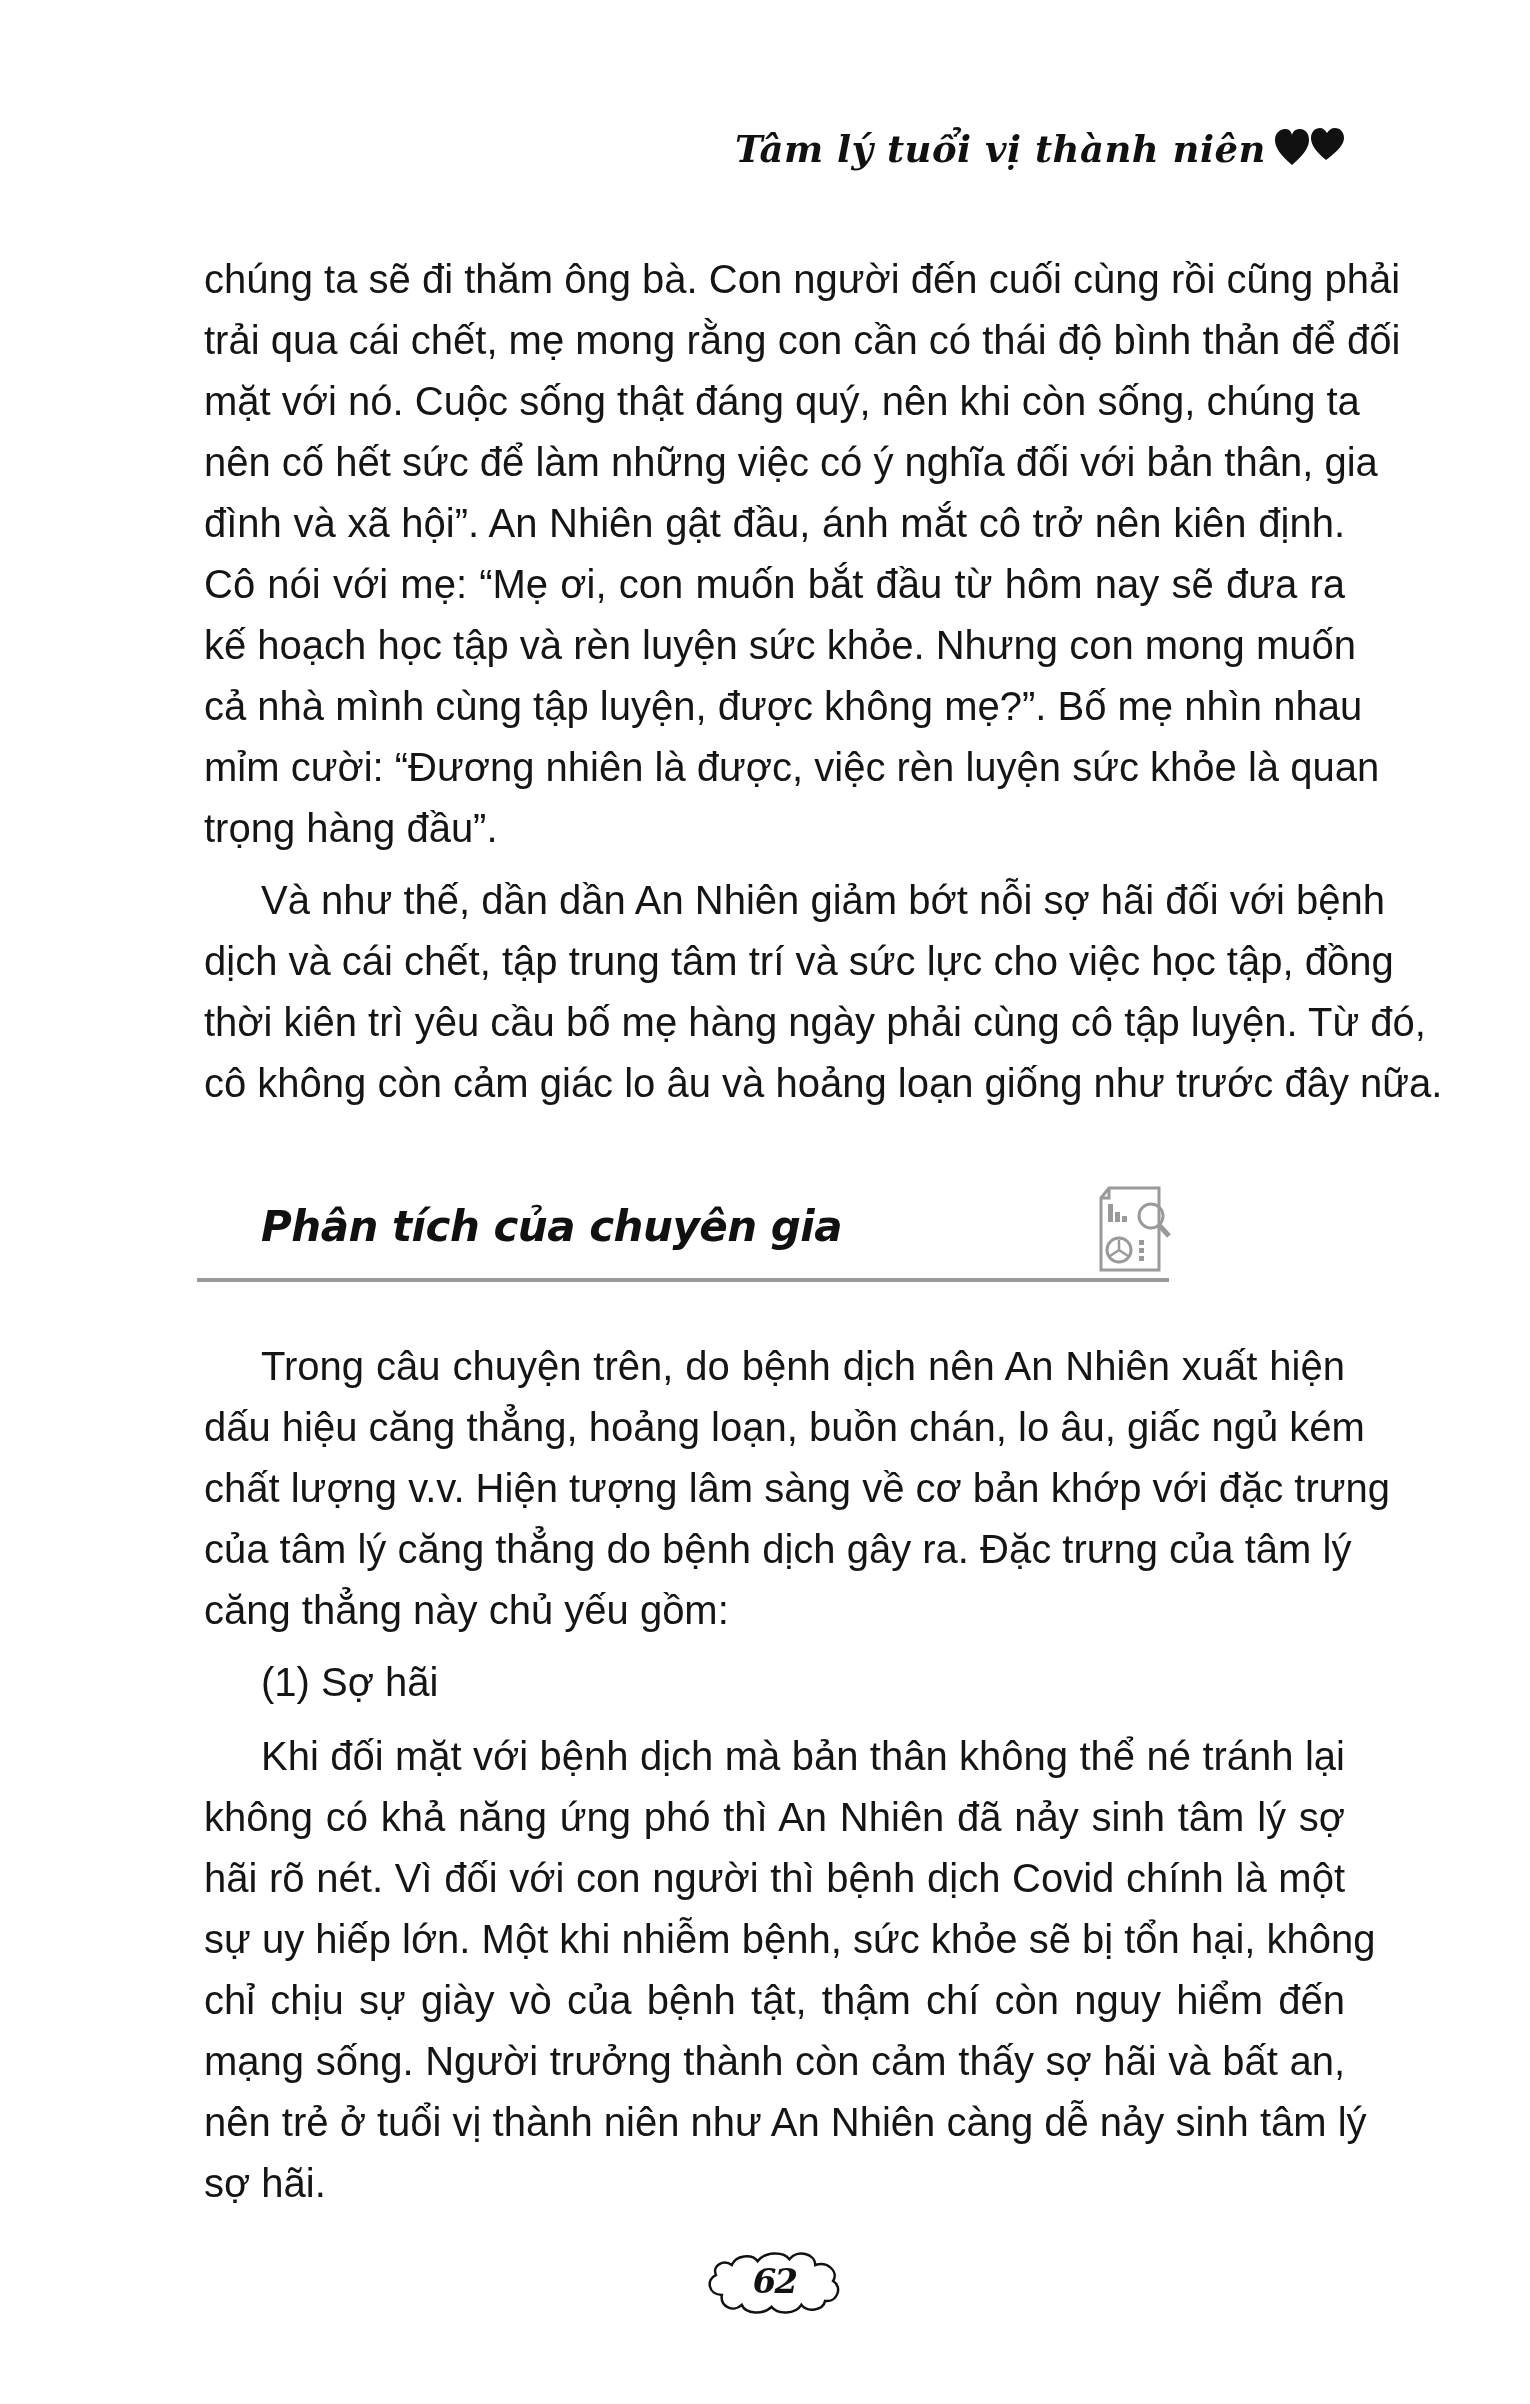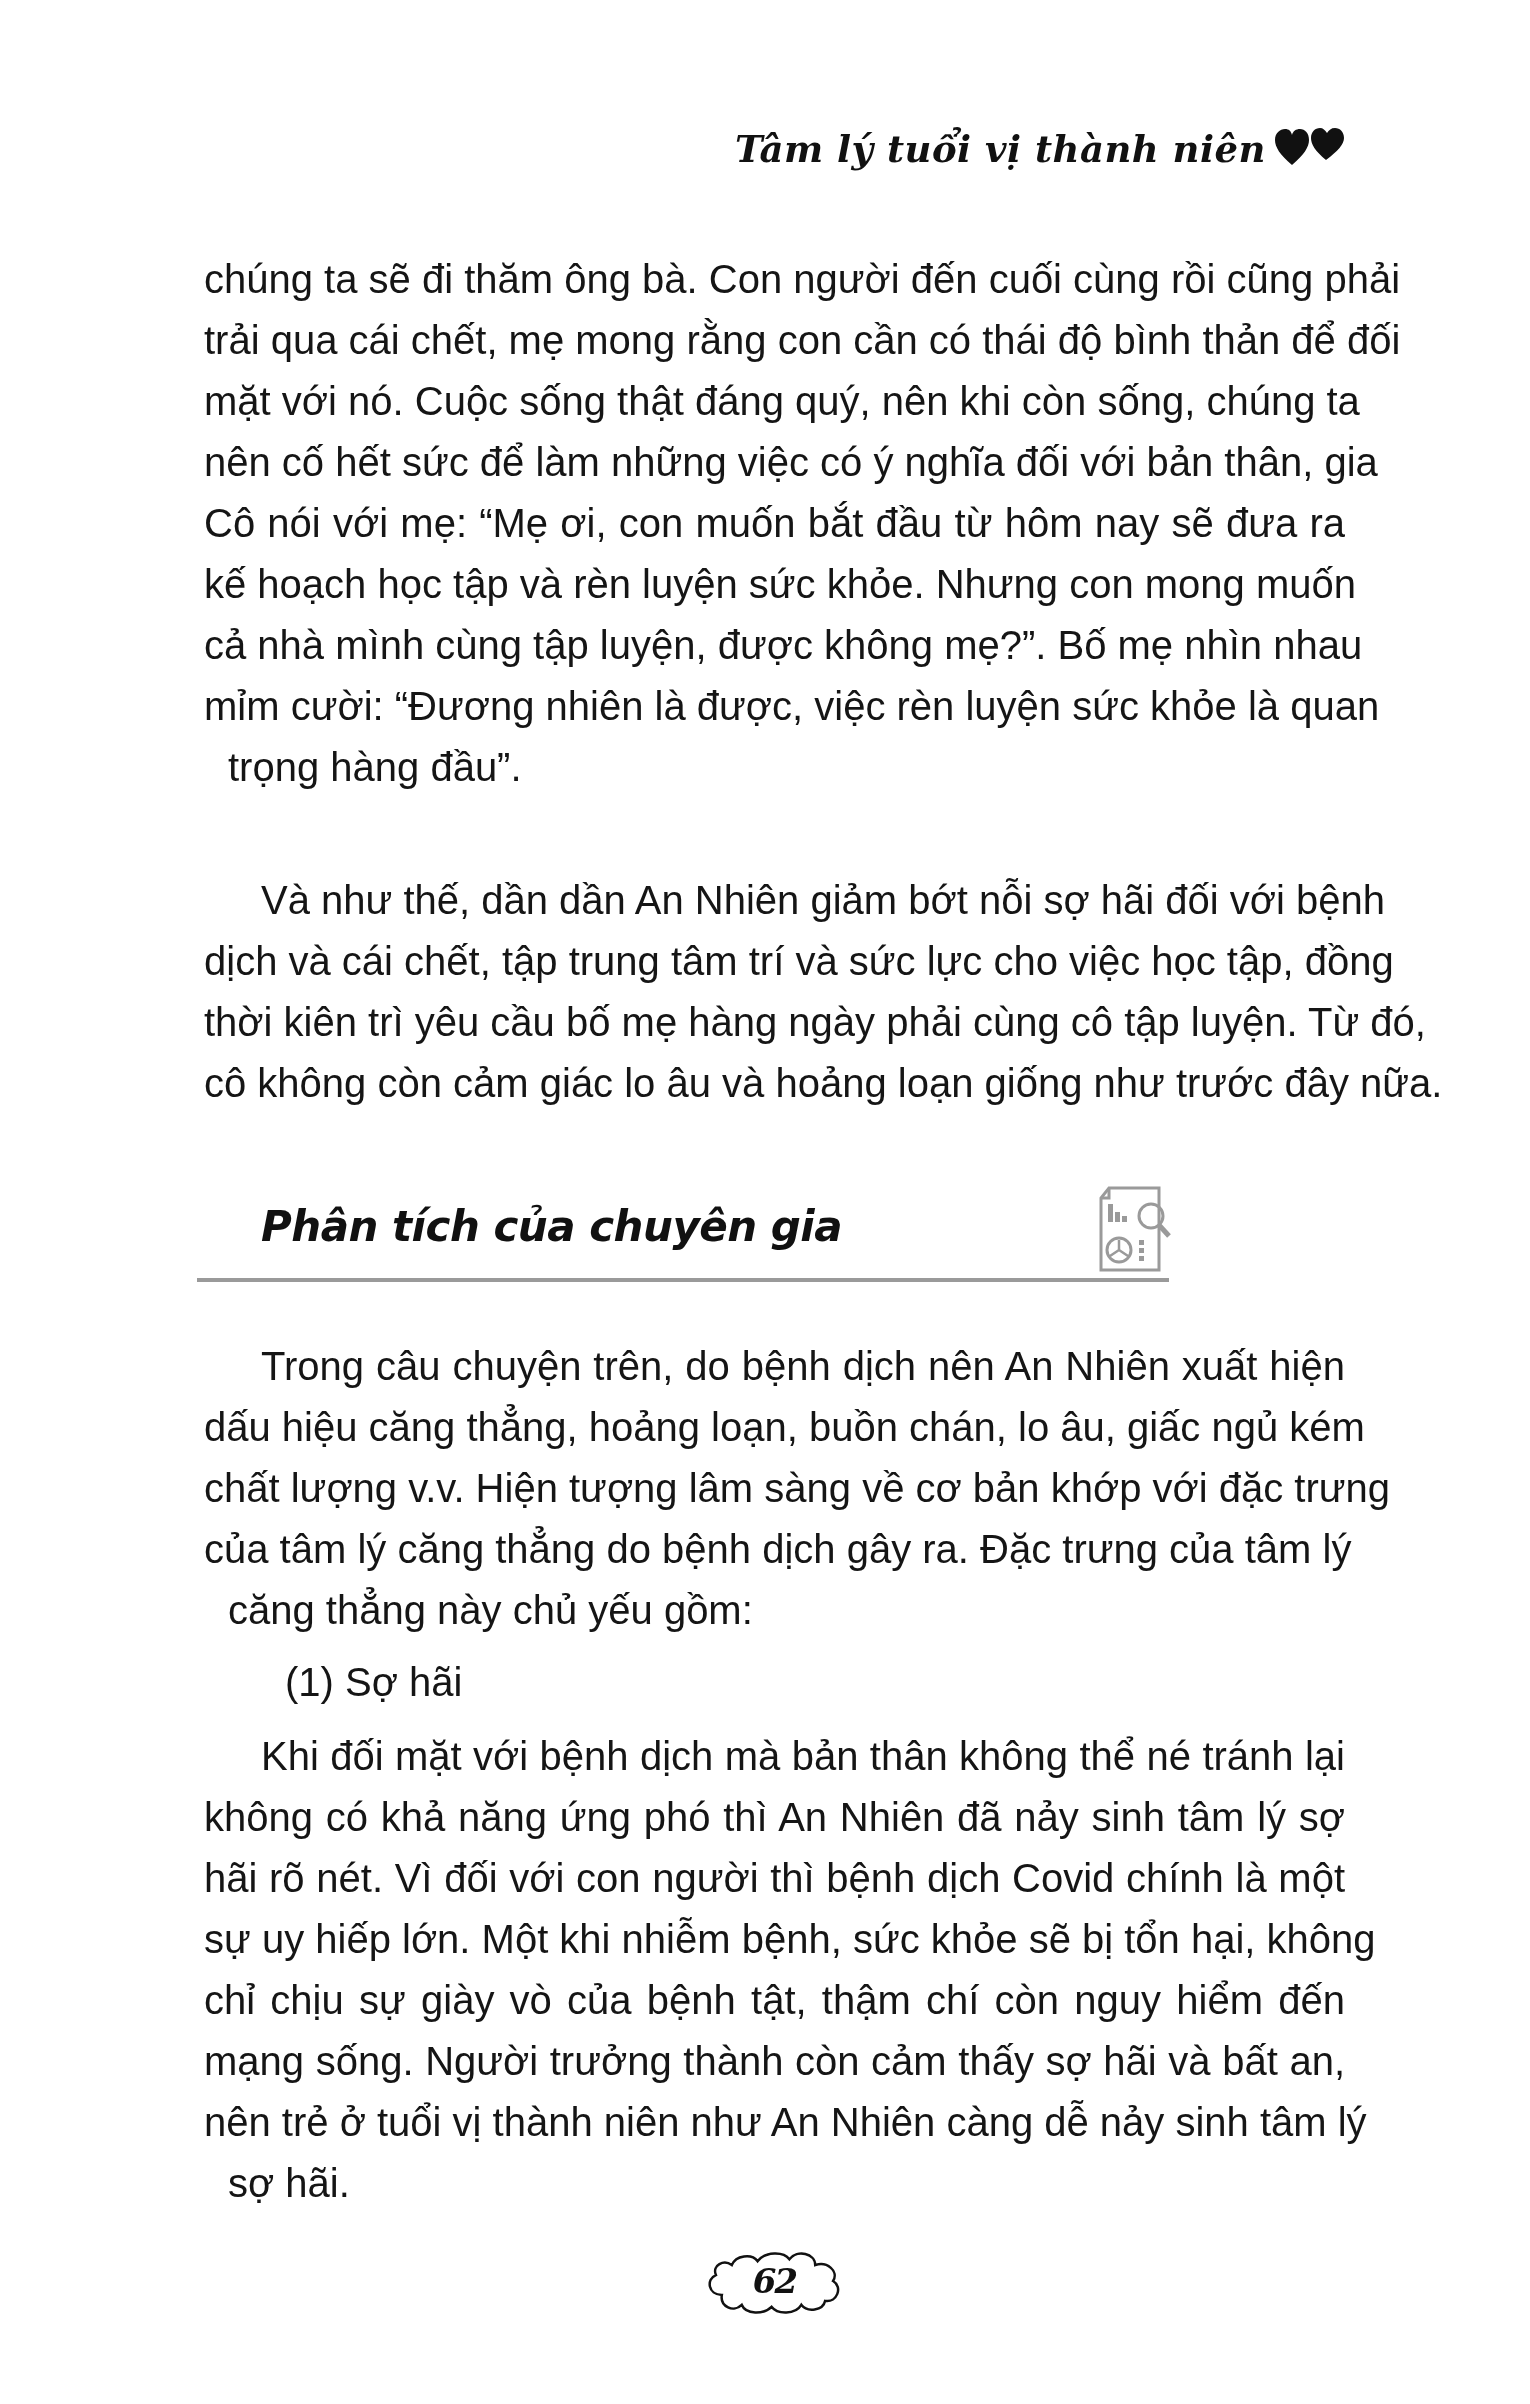--- a/index.html
+++ b/index.html
@@ -18,21 +18,21 @@
   .hearts svg { display: block; }
 
   .body-block {
     position: absolute; left: 204px; width: 1141px;
     font-family: Liberation Sans, sans-serif; font-size: 40px; color: #151515;
   }
   .line {
     display: block; height: 61px; line-height: 61px; white-space: nowrap;
     text-align: justify; text-align-last: justify; overflow: visible;
   }
-  .line.last { text-align-last: left; margin-left: 24px; }
+  .line.last { text-align-last: left; }
   .line.indent { padding-left: 57px; }
 
   .section-heading {
     position: absolute; left: 197px; top: 1182px; width: 972px; height: 100px;
   }
   .section-heading .heading-text {
     position: absolute; left: 64px; top: 20px;
     font-family: "DejaVu Sans", sans-serif; font-style: italic; font-weight: bold;
     font-size: 42px; color: #111; white-space: nowrap; letter-spacing: -0.5px;
   }
@@ -63,20 +63,21 @@
         <path d="M52 33 C 41 24, 37 17, 37 11 C 37 5, 41 1, 46 1 C 49 1, 51 3, 53 6 C 55 3, 57 1, 61 1 C 66 1, 70 5, 70 11 C 70 17, 64 24, 52 33 Z" fill="#111"></path>
       </svg>
     </span>
   </div>
 
   <div class="body-block" style="top:249px;">
     <span class="line">chúng ta sẽ đi thăm ông bà. Con người đến cuối cùng rồi cũng phải</span>
     <span class="line">trải qua cái chết, mẹ mong rằng con cần có thái độ bình thản để đối</span>
     <span class="line">mặt với nó. Cuộc sống thật đáng quý, nên khi còn sống, chúng ta</span>
     <span class="line">nên cố hết sức để làm những việc có ý nghĩa đối với bản thân, gia</span>
+    <span class="line">đình và xã hội”. An Nhiên gật đầu, ánh mắt cô trở nên kiên định.</span>
     <span class="line">Cô nói với mẹ: “Mẹ ơi, con muốn bắt đầu từ hôm nay sẽ đưa ra</span>
     <span class="line">kế hoạch học tập và rèn luyện sức khỏe. Nhưng con mong muốn</span>
     <span class="line">cả nhà mình cùng tập luyện, được không mẹ?”. Bố mẹ nhìn nhau</span>
     <span class="line">mỉm cười: “Đương nhiên là được, việc rèn luyện sức khỏe là quan</span>
     <span class="line last">trọng hàng đầu”.</span>
   </div>
 
   <div class="body-block" style="top:870px;">
     <span class="line indent">Và như thế, dần dần An Nhiên giảm bớt nỗi sợ hãi đối với bệnh</span>
     <span class="line">dịch và cái chết, tập trung tâm trí và sức lực cho việc học tập, đồng</span>

